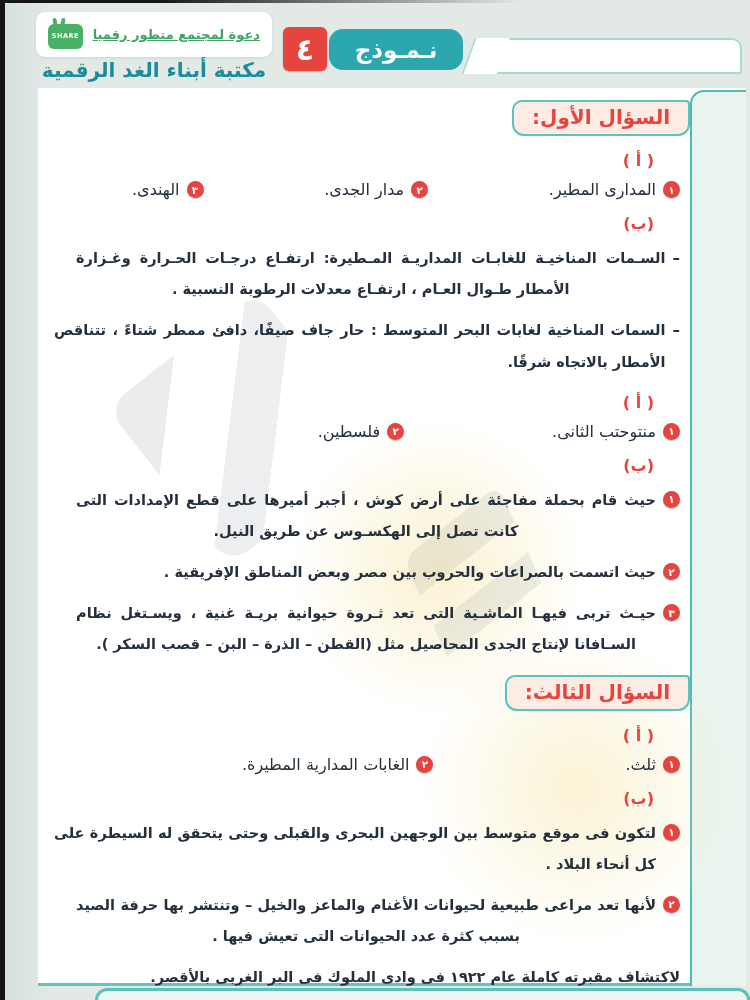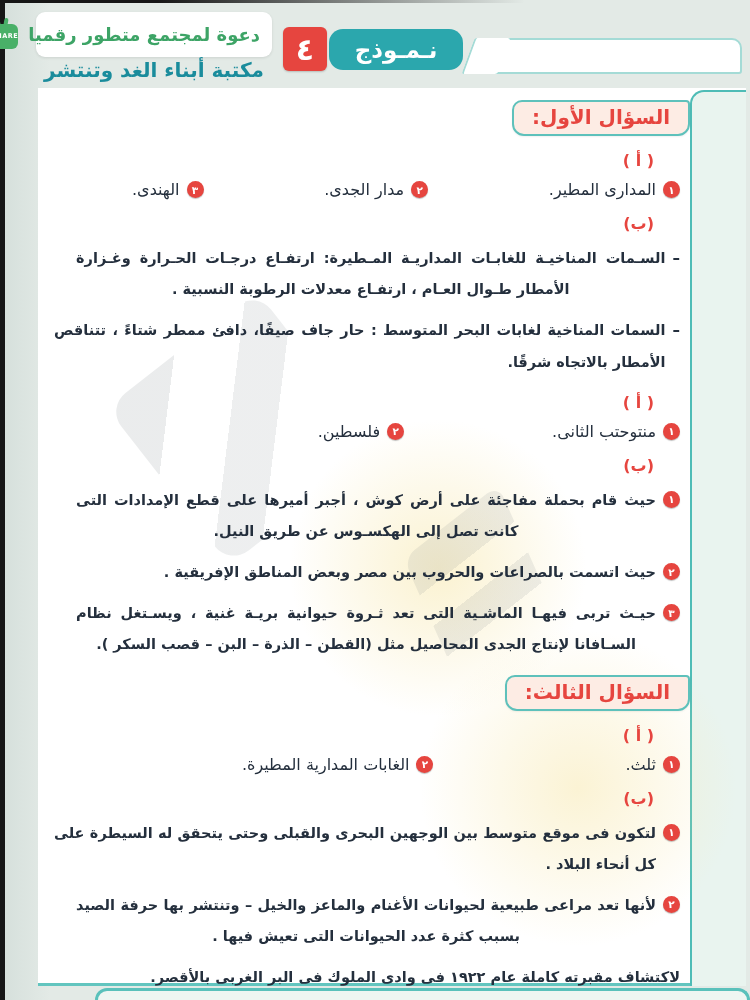--- a/index.html
+++ b/index.html
@@ -18,21 +18,21 @@
   html,body{width:750px;height:1000px;}
   body{font-family:"DejaVu Sans",sans-serif;background:#cfd8d4;}
   .page{position:relative;width:750px;height:1000px;background:var(--page-bg);overflow:hidden;}
   .edge-left{position:absolute;left:0;top:0;bottom:0;width:5px;background:#161616;}
   .edge-top{position:absolute;left:0;top:0;width:70%;height:3px;background:linear-gradient(to right,#161616 30%,transparent);}
   .bg-fade{position:absolute;left:5px;top:0;bottom:0;width:45px;background:linear-gradient(to right,#d6e0dc,var(--page-bg));}
 
   
   .logo-box{position:absolute;top:12px;left:36px;width:236px;height:45px;background:#fff;border-radius:9px;
             box-shadow:0 1px 3px rgba(0,0,0,.10);display:flex;direction:rtl;align-items:center;gap:10px;padding:0 12px;}
-  .tagline{color:var(--green);font-weight:bold;font-size:18px;white-space:nowrap;}
+  .tagline{color:var(--green);font-weight:bold;font-size:13px;white-space:nowrap;text-decoration:underline;}
   .share-icon{position:relative;width:35px;height:25px;background:#49b068;border-radius:6px;display:flex;align-items:center;justify-content:center;margin-top:3px;}
   .share-icon::before,.share-icon::after{content:"";position:absolute;top:-6px;width:4px;height:8px;background:#49b068;border-radius:2px;}
   .share-icon::before{left:5px;transform:rotate(-12deg);}
   .share-icon::after{left:13px;transform:rotate(10deg);}
   .share-label{color:#fff;font-size:6.5px;font-weight:bold;letter-spacing:.5px;}
   .library-name{position:absolute;top:58px;left:34px;width:240px;text-align:center;color:var(--library-teal);font-weight:bold;font-size:20px;direction:rtl;}
 
   .banner{position:absolute;top:27px;left:283px;right:6px;height:48px;}
   .ribbon{position:absolute;left:196px;right:2px;top:11px;height:36px;background:#fff;border:2px solid #a4dbd6;border-radius:4px 10px 3px 3px;}
   .ribbon::before{content:"";position:absolute;left:-13px;top:-2px;bottom:-2px;width:34px;background:#fff;border-left:2px solid #a4dbd6;transform:skewX(-20deg);border-radius:3px;}
@@ -86,21 +86,21 @@
   <div class="bg-fade"></div>
   <div class="edge-left"></div>
   <div class="edge-top"></div>
 
   <div class="logo-box">
     <span class="tagline">دعوة لمجتمع متطور رقميا</span>
     <span class="share-icon">
       <span class="share-label">SHARE</span>
     </span>
   </div>
-  <div class="library-name">مكتبة أبناء الغد وتنتشر</div>
+  <div class="library-name">مكتبة أبناء الغد الرقمية</div>
 
   <div class="banner">
     <div class="ribbon"></div>
     <div class="model-number">٤</div>
     <div class="model-label">نـمـوذج</div>
   </div>
 
   <div class="panel">
     <div class="wm wm-sun1"></div>
     <div class="wm wm-sun2"></div>

